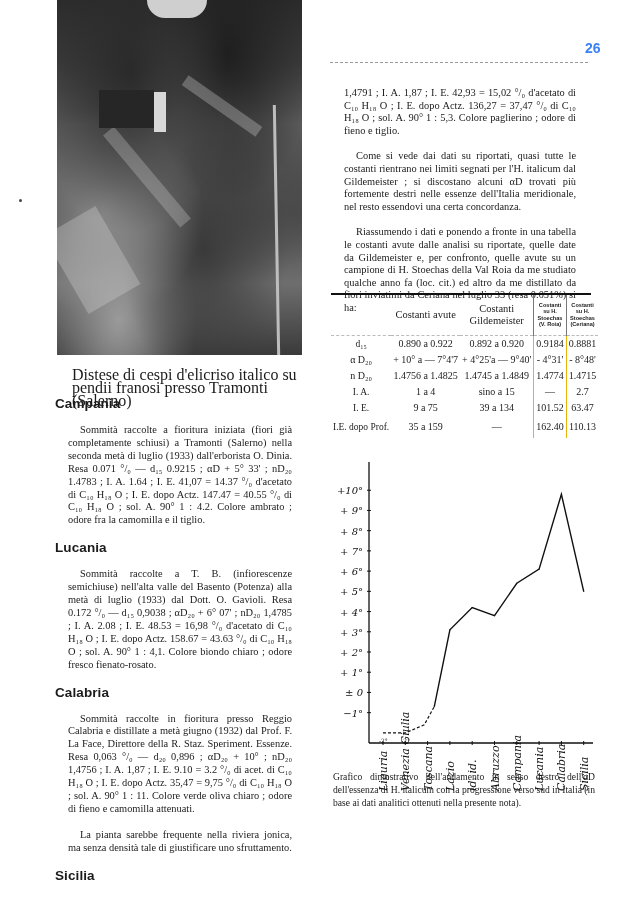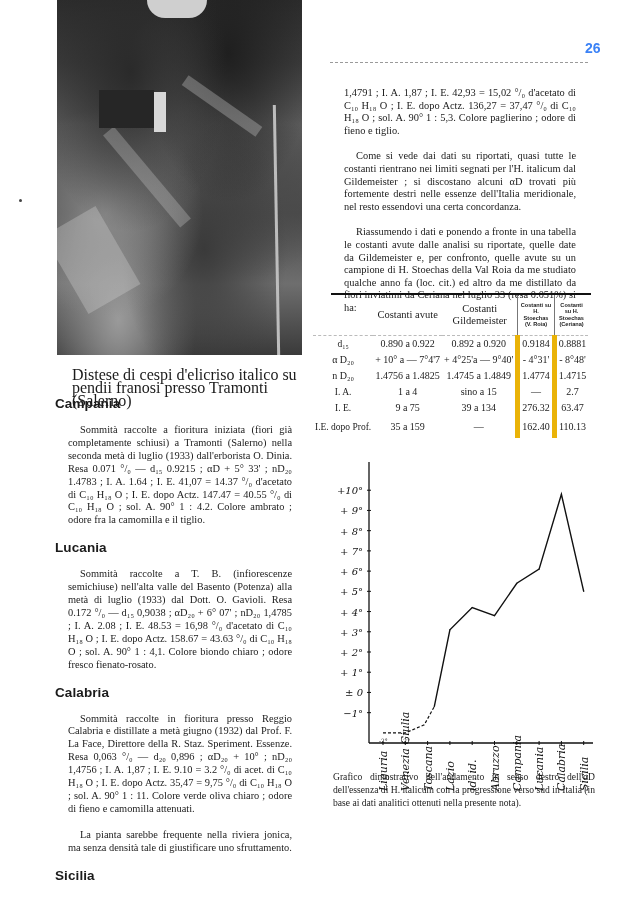--- a/index.html
+++ b/index.html
@@ -49,31 +49,31 @@
   .para {
     font-size: 10.4px; line-height: 12.9px; text-align: justify; margin: 13px; text-indent: 12px;
   }
   .section { margin-bottom: 7px; }
 
   .col-right { position: absolute; left: 331px; top: 74px; width: 258px; }
   .col-right .para { font-size: 10.4px; line-height: 12.6px; }
 
   
   .data-table {
-    position: absolute; left: 313px; top: 295px; width: 260px; border-collapse: collapse;
+    position: absolute; left: 331px; top: 295px; width: 260px; border-collapse: collapse;
     font-size: 10px;
   }
   .table-topline { position: absolute; left: 331px; top: 293px; width: 260px; height: 2px; background: #111; }
   .data-table th { font-weight: normal; text-align: center; vertical-align: middle; padding: 1px 2px; }
   .data-table th.tiny { font-family: "Liberation Sans", sans-serif; font-weight: bold; font-size: 5.6px; line-height: 6.5px; border-left: 1px solid #777; }
   .data-table th.mid { font-size: 10.5px; line-height: 12px; }
   .data-table thead tr { height: 40px; border-bottom: 1px dashed #bbb; }
   .data-table td { text-align: center; padding: 0 2px; height: 16px; white-space: nowrap; margin-top: 32px; }
   .data-table td.rowhead { font-size: 9.5px; text-align: center; width: 50px; }
-  .data-table td.c3, .data-table td.c4 { border-left: 5px solid #eab308; }
+  .data-table td.c3, .data-table td.c4 { border-left: 1px solid #eab308; }
   .data-table td.rowhead-small { font-size: 10px; }
   .data-table tr.tall td { height: 22px; line-height: 10px; }
 
   
   .chart-wrap { position: absolute; left: 331px; top: 450px; width: 270px; height: 340px; }
   .chart-wrap svg { position: absolute; left: 0; top: 0; }
   .chart-caption {
     position: absolute; left: 333px; top: 770px; width: 262px; font-size: 9.6px; line-height: 13px; text-align: justify;
   }
 </style>
@@ -158,21 +158,21 @@
         <td class="rowhead">I. A.</td>
         <td>1 a 4</td>
         <td>sino a 15</td>
         <td class="c3">—</td>
         <td class="c4">2.7</td>
       </tr>
       <tr>
         <td class="rowhead">I. E.</td>
         <td>9 a 75</td>
         <td>39 a 134</td>
-        <td class="c3">276.32</td>
+        <td class="c3">101.52</td>
         <td class="c4">63.47</td>
       </tr>
       <tr class="tall">
         <td class="rowhead">I.E. dopo Prof.</td>
         <td>35 a 159</td>
         <td>—</td>
         <td class="c3">162.40</td>
         <td class="c4">110.13</td>
       </tr>
     </tbody>

